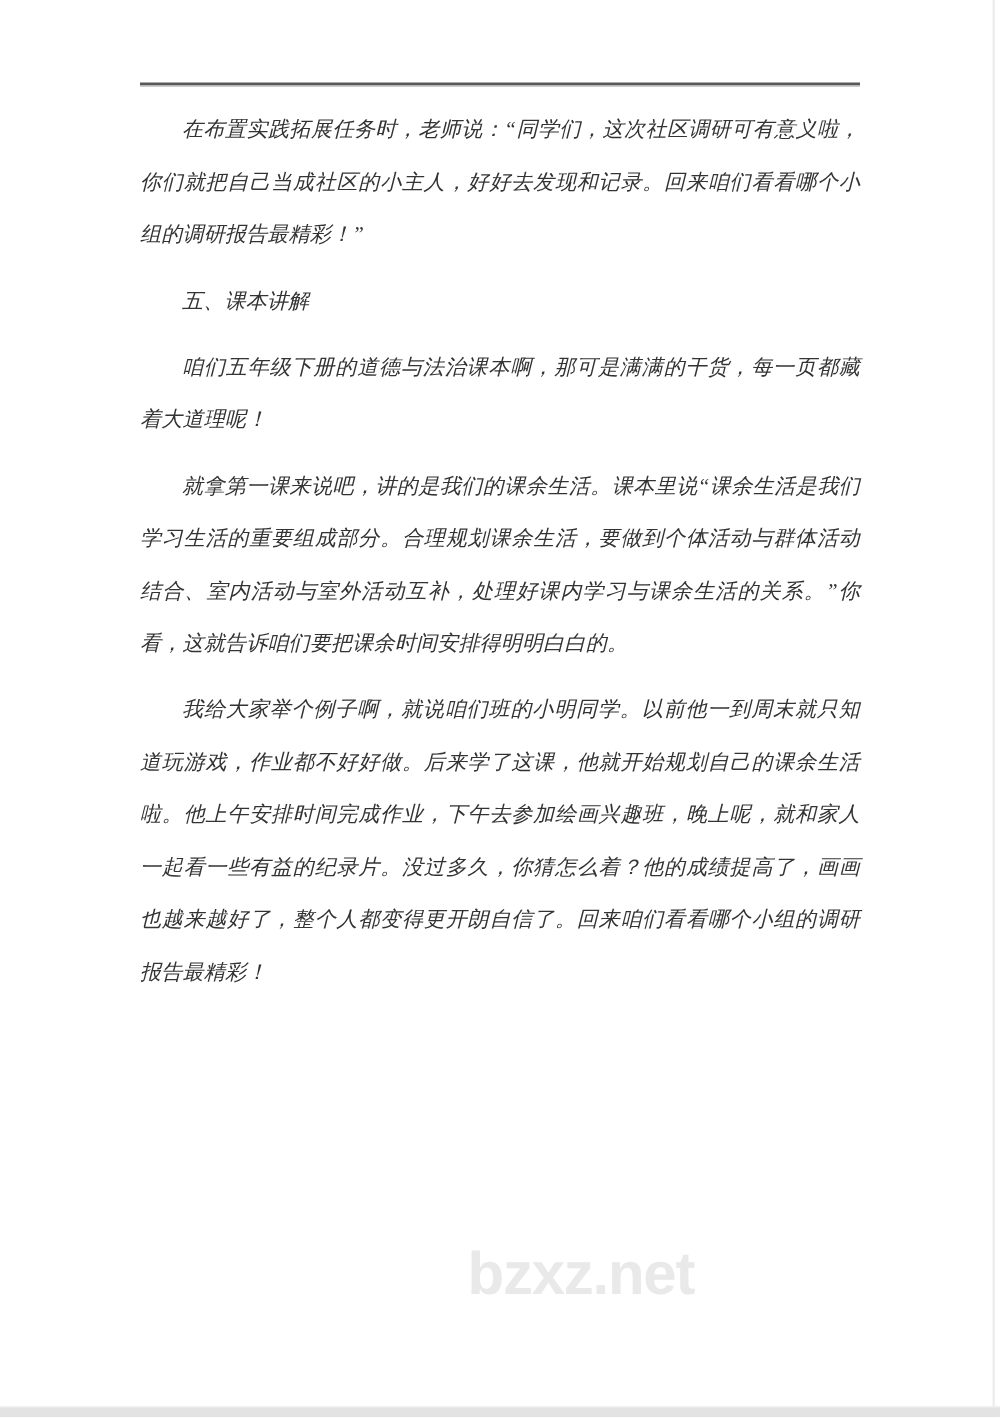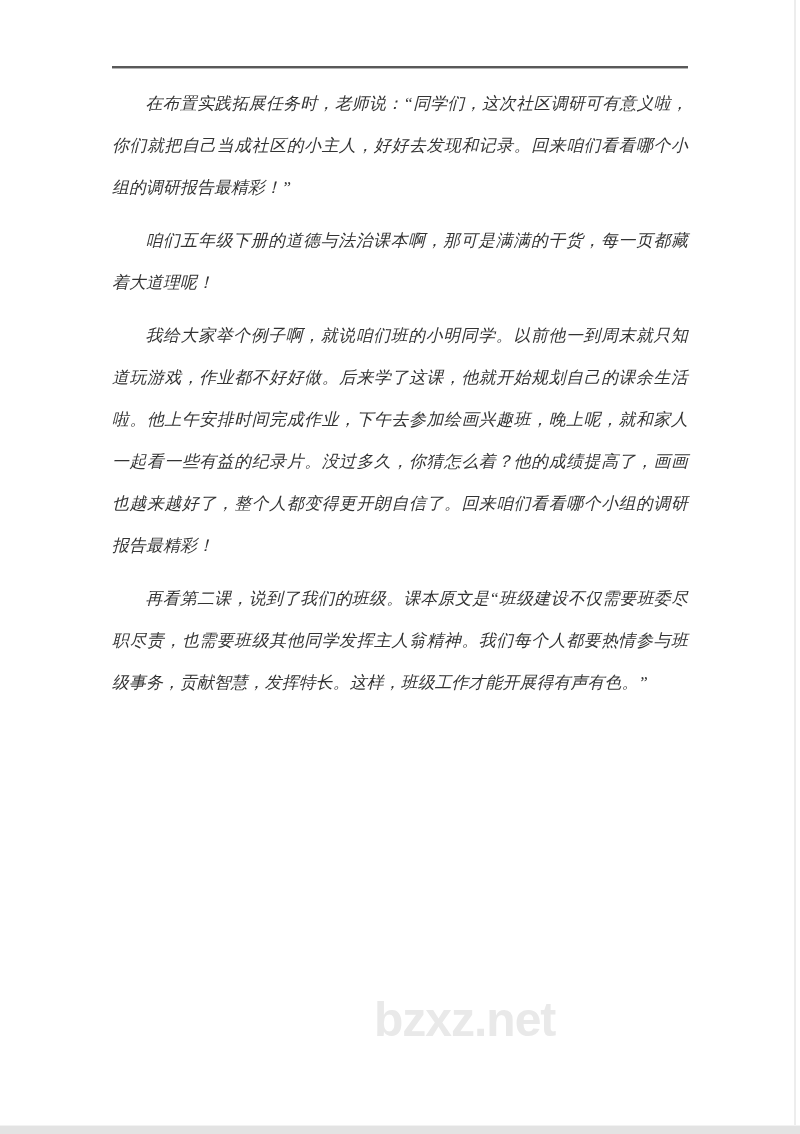--- a/index.html
+++ b/index.html
@@ -81,21 +81,22 @@
 <body>
 
 <div class="page" style="--page-bg: #ffffff; --text-color: #333333; --divider-color: #595959; --edge-color: #e3e3e3; --watermark-color: #e9e9e9;">
 
   <div class="header-rule"></div>
 
   <div class="watermark">bzxz.net</div>
 
   <div class="content">
     <p>在布置实践拓展任务时，老师说：“同学们，这次社区调研可有意义啦，你们就把自己当成社区的小主人，好好去发现和记录。回来咱们看看哪个小组的调研报告最精彩！”</p>
+    <p>五、课本讲解</p>
     <p>咱们五年级下册的道德与法治课本啊，那可是满满的干货，每一页都藏着大道理呢！</p>
+    <p>就拿第一课来说吧，讲的是我们的课余生活。课本里说“课余生活是我们学习生活的重要组成部分。合理规划课余生活，要做到个体活动与群体活动结合、室内活动与室外活动互补，处理好课内学习与课余生活的关系。”你看，这就告诉咱们要把课余时间安排得明明白白的。</p>
     <p>我给大家举个例子啊，就说咱们班的小明同学。以前他一到周末就只知道玩游戏，作业都不好好做。后来学了这课，他就开始规划自己的课余生活啦。他上午安排时间完成作业，下午去参加绘画兴趣班，晚上呢，就和家人一起看一些有益的纪录片。没过多久，你猜怎么着？他的成绩提高了，画画也越来越好了，整个人都变得更开朗自信了。回来咱们看看哪个小组的调研报告最精彩！</p>
-    <p>再看第二课，说到了我们的班级。课本原文是“班级建设不仅需要班委尽职尽责，也需要班级其他同学发挥主人翁精神。我们每个人都要热情参与班级事务，贡献智慧，发挥特长。这样，班级工作才能开展得有声有色。”</p>
   </div>
 
   <div class="page-edge-right"></div>
   <div class="page-edge-bottom"></div>
 
 </div>
 
 </body></html>

